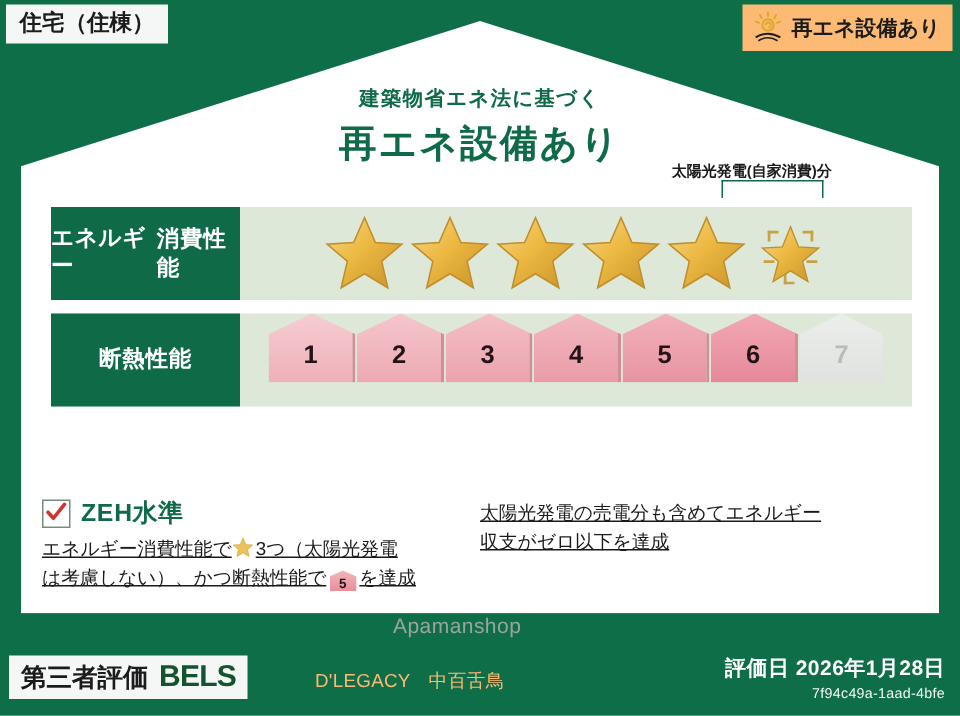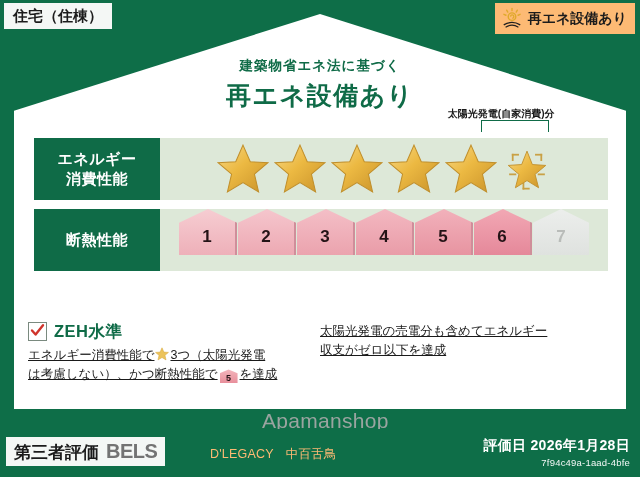--- a/index.html
+++ b/index.html
@@ -62,21 +62,21 @@
   .rows{position:absolute;left:34px;top:138px;width:574px;z-index:5;}
   .rating-row{
     display:flex;align-items:stretch;
     margin-bottom:9px;
     height:62px;
     background:#dde8d8;
   }
   .row-label{
     width:126px;flex:none;
     background:#0f6b47;color:#ffffff;
-    display:flex;flex-direction:column;align-items:center;justify-content:center;
+    display:flex;flex-direction:row;align-items:center;justify-content:center;
     font-size:15px;font-weight:bold;line-height:1.25;letter-spacing:0.5px;
   }
   .row-label .l2{margin-top:1px;}
   .row-body{
     flex:1;display:flex;justify-content:center;
     gap:3px;position:relative;
   }
   .row-body.insulation{gap:1px;}
 
   
@@ -100,21 +100,21 @@
     display:flex;align-items:flex-end;justify-content:center;
     -webkit-clip-path:polygon(0% 30%, 50% 0%, 100% 30%, 100% 100%, 0% 100%);
     clip-path:polygon(0% 30%, 50% 0%, 100% 30%, 100% 100%, 0% 100%);
     color:#241316;font-size:17px;font-weight:bold;
   }
   .house-chip span{margin-bottom:8px;display:block;}
   .house-chip.inactive{color:#b9bcb9;}
 
   
   .achievements{
-    position:absolute;left:28px;top:322px;width:584px;
+    position:absolute;left:28px;top:333px;width:584px;
     display:flex;z-index:5;
   }
   .ach{width:50%;padding-right:10px;box-sizing:border-box;}
   .ach-head{display:flex;align-items:center;gap:7px;margin-bottom:5px;}
   .check-box{
     width:17px;height:17px;border:1.5px solid #7a8a7f;background:#fff;
     position:relative;flex:none;
   }
   .check-box svg{position:absolute;left:1px;top:0px;}
   .ach-title{
@@ -132,38 +132,38 @@
     background:linear-gradient(#f3b6bd,#e88f9b);
     -webkit-clip-path:polygon(0% 28%, 50% 0%, 100% 28%, 100% 100%, 0% 100%);
     clip-path:polygon(0% 28%, 50% 0%, 100% 28%, 100% 100%, 0% 100%);
     color:#241316;font-size:9px;font-weight:bold;text-align:center;
     line-height:19px;vertical-align:-3px;margin:0 2px;
   }
 
   
   .watermark{
     position:absolute;left:262px;top:409px;
-    font-size:21px;color:#9aa4a0;letter-spacing:0.3px;
+    font-size:14px;color:#9aa4a0;letter-spacing:0.3px;
     z-index:7;pointer-events:none;
   }
 
   
   .footer{
     position:absolute;left:0;bottom:0;width:640px;height:48px;
     background:#0e6e48;z-index:8;
   }
   .bels-badge{
     position:absolute;left:6px;top:8px;
     background:#f4f7f5;
     padding:4px 8px 5px 8px;
     display:flex;align-items:baseline;gap:7px;
     line-height:1;
   }
   .bels-jp{font-size:17px;font-weight:bold;color:#1b1b1b;letter-spacing:0px;}
-  .bels-en{font-size:20px;font-weight:bold;color:#737373;letter-spacing:-0.5px;text-align:right;}
+  .bels-en{font-size:20px;font-weight:bold;color:#14532d;letter-spacing:-0.5px;text-align:right;}
   .bldg-name{
     position:absolute;left:210px;top:17px;
     color:#fdba74;font-size:12.5px;letter-spacing:0.2px;
   }
   .bldg-name .nm2{margin-left:12px;}
   .eval{
     position:absolute;right:10px;top:8px;text-align:right;color:#ffffff;
   }
   .eval-date{font-size:14px;font-weight:bold;letter-spacing:0.3px;}
   .eval-id{font-size:9.5px;letter-spacing:0.2px;margin-top:2px;opacity:.95;}

